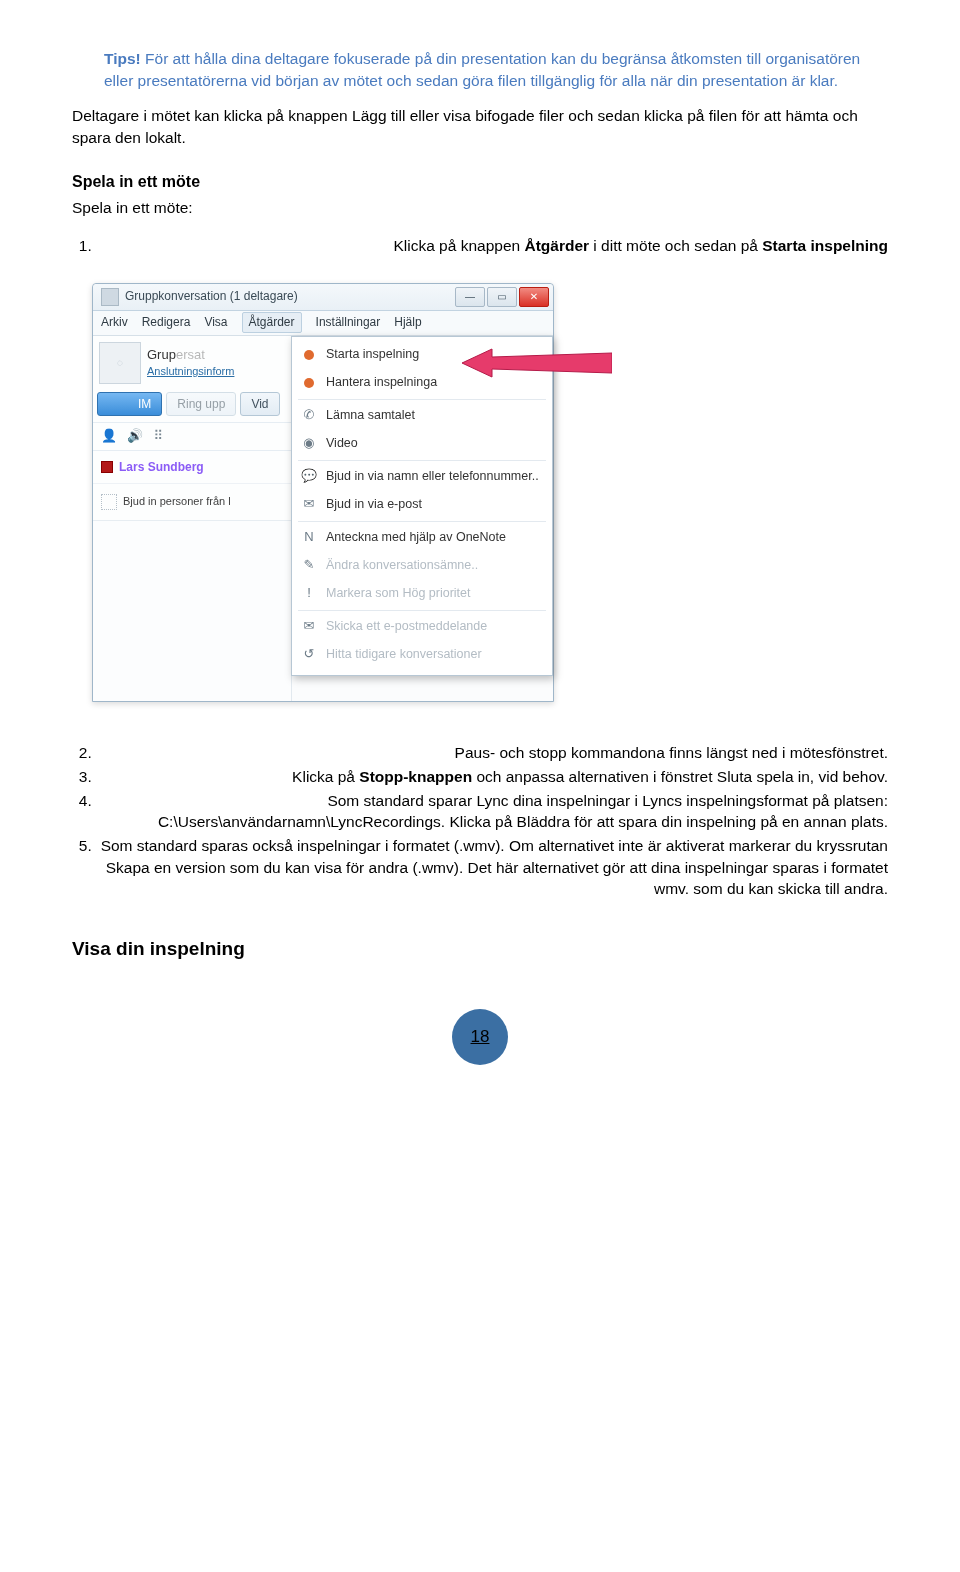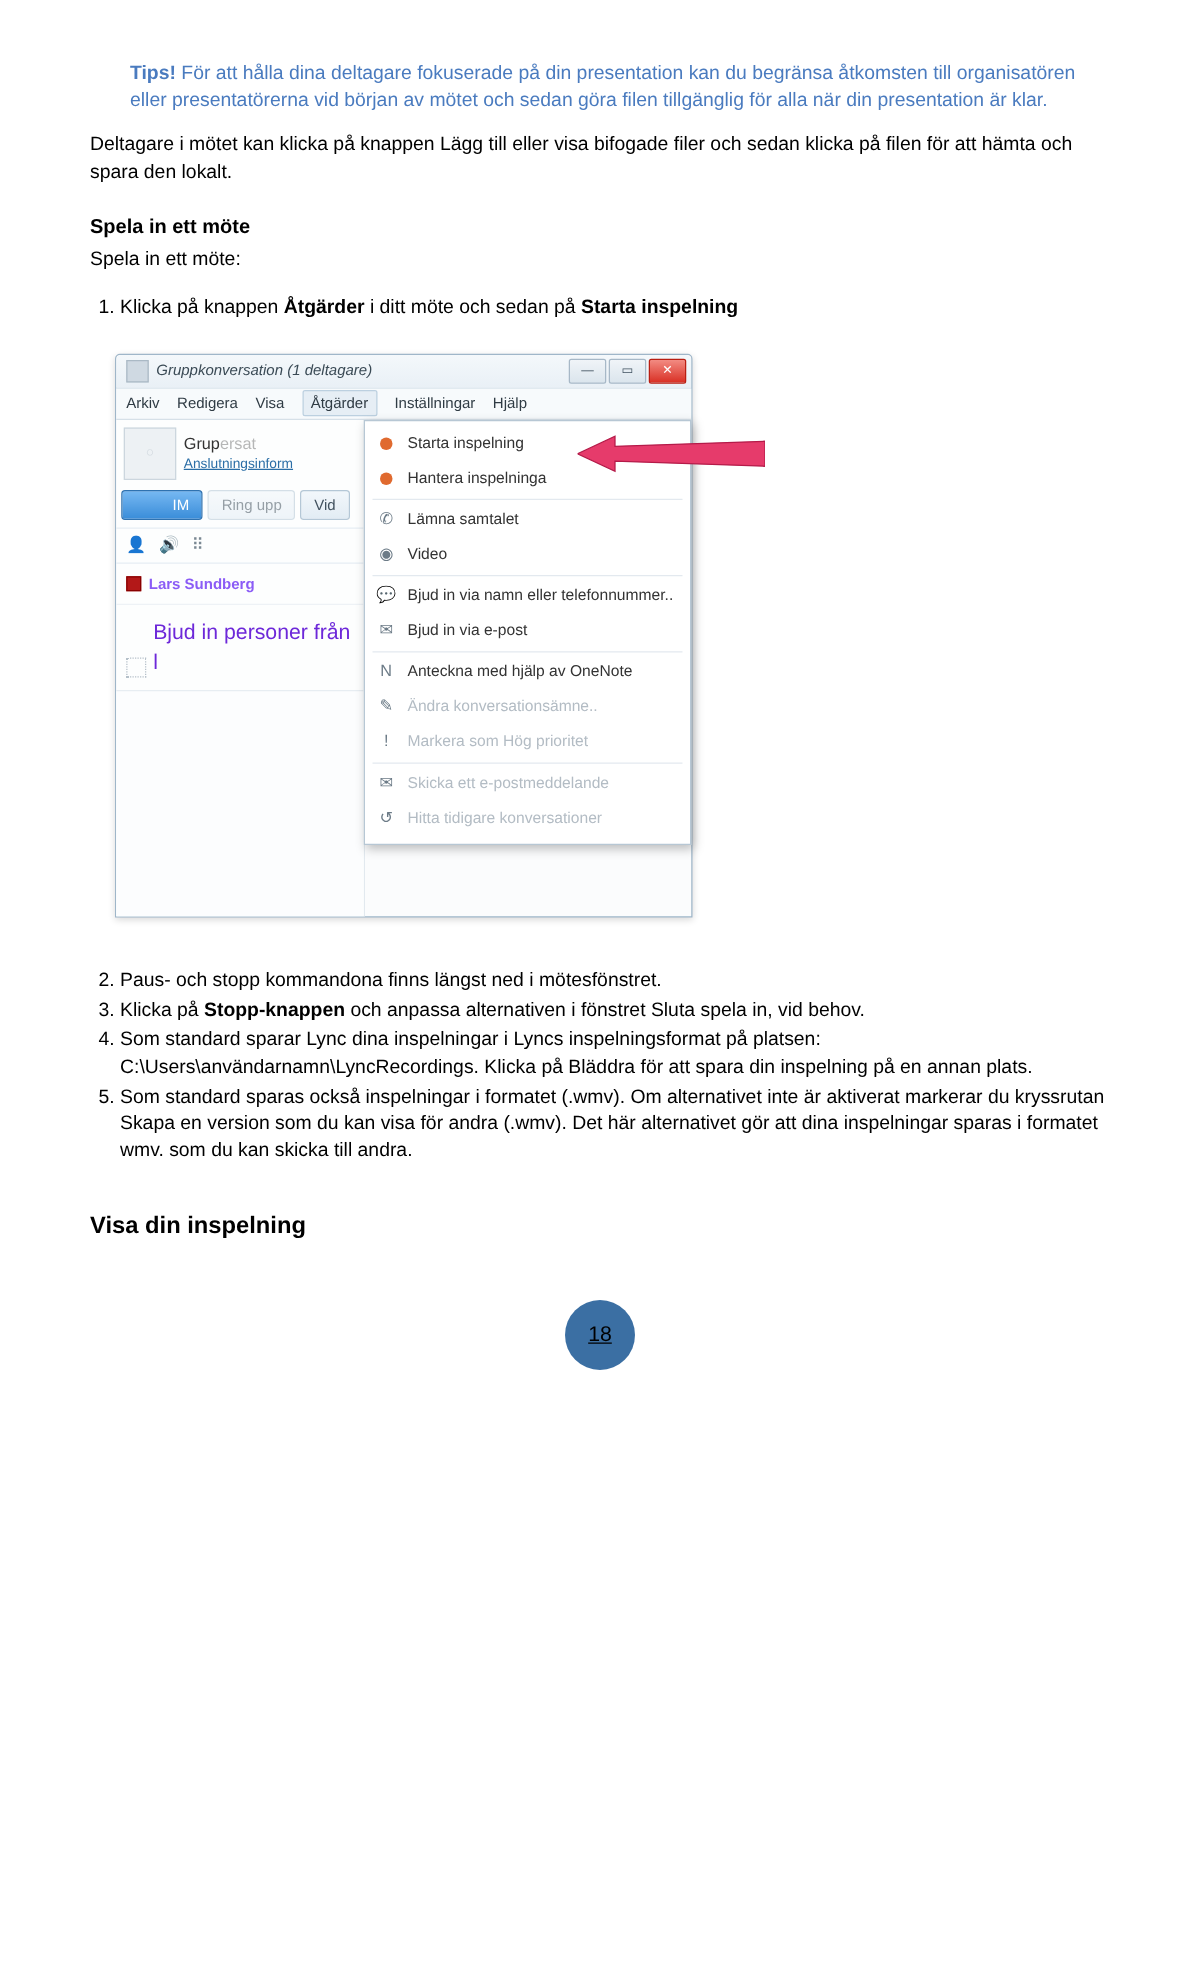--- a/index.html
+++ b/index.html
@@ -11,21 +11,21 @@
     padding: 48px 72px 60px 72px;
     width: 960px;
     box-sizing: border-box;
     line-height: 1.4;
   }
   p { margin: 0 0 14px 0; }
   .tips-para { color: #4a7bbf; margin-left: 32px; }
   .tips-label { font-weight: bold; }
   .section-h { font-weight: bold; font-size: 16px; margin: 22px 0 4px 0; }
   .sub-h { font-weight: bold; font-size: 19px; margin: 36px 0 10px 0; }
-  ol { margin: 16px 0 18px 24px; padding: 0; }
+  ol { margin: 16px 0 18px 24px; padding: 0; text-align: right; }
   ol li { margin: 2px 0; }
   .bold { font-weight: bold; }
   .screenshot-wrap { margin: 26px 0 40px 20px; }
   .app-window {
     width: 460px;
     background: #fbfcfd;
     border: 1px solid #9fb6c9;
     border-radius: 4px 4px 0 0;
     box-shadow: 0 2px 6px rgba(0,0,0,0.15);
     font-size: 12px;
@@ -37,21 +37,21 @@
     height: 26px;
     background: linear-gradient(#f4f8fb,#e9f0f6);
     border-bottom: 1px solid #c2d3e1;
     border-radius: 4px 4px 0 0;
     padding: 0 4px;
   }
   .titlebar .tb-icon {
     width: 16px; height: 16px; margin: 0 6px 0 4px;
     background: #cfd9e2; border:1px solid #aab9c5;
   }
-  .titlebar .tb-title { flex: 1; color: #3a4a55; font-style: italic; }
+  .titlebar .tb-title { flex: 1; color: #3a4a55; }
   .win-btns { display: flex; gap: 2px; }
   .win-btn {
     width: 28px; height: 18px;
     background: linear-gradient(#f0f4f8,#dbe5ed);
     border:1px solid #a7b8c7; border-radius: 2px;
     display:flex; align-items:center; justify-content:center;
     font-size: 10px; color:#415260;
   }
   .win-close {
     background: linear-gradient(#f28b82,#d93025);
@@ -94,22 +94,22 @@
     display:flex; gap:10px; align-items:center; padding:4px 8px;
     border-top:1px solid #e6edf3; border-bottom:1px solid #e6edf3;
     color:#7a8893; font-size:13px;
   }
   .presence {
     display:flex; align-items:center; gap:6px; padding:8px 8px;
     border-bottom:1px solid #eef2f6;
   }
   .status-dot { width:10px; height:10px; background:#b31818; border:1px solid #800; }
   .invite-row {
-    display:flex; align-items:flex-end; gap:6px; padding:10px 8px;
-    color:#6d28d9; font-size:17px;
+    display:flex; align-items:flex-start; gap:6px; padding:10px 8px;
+    color:#404040; font-size:11px;
   }
   .invite-icon { width:14px; height:14px; border:1px dotted #b5c0c9; }
   .dropdown {
     position:absolute; left:198px; top:0;
     width:260px; background:#fff;
     border:1px solid #b7c7d4; box-shadow:2px 3px 8px rgba(0,0,0,.25);
     padding:4px 0 6px 0; z-index:5;
   }
   .dd-row {
     display:flex; align-items:center; gap:8px;

